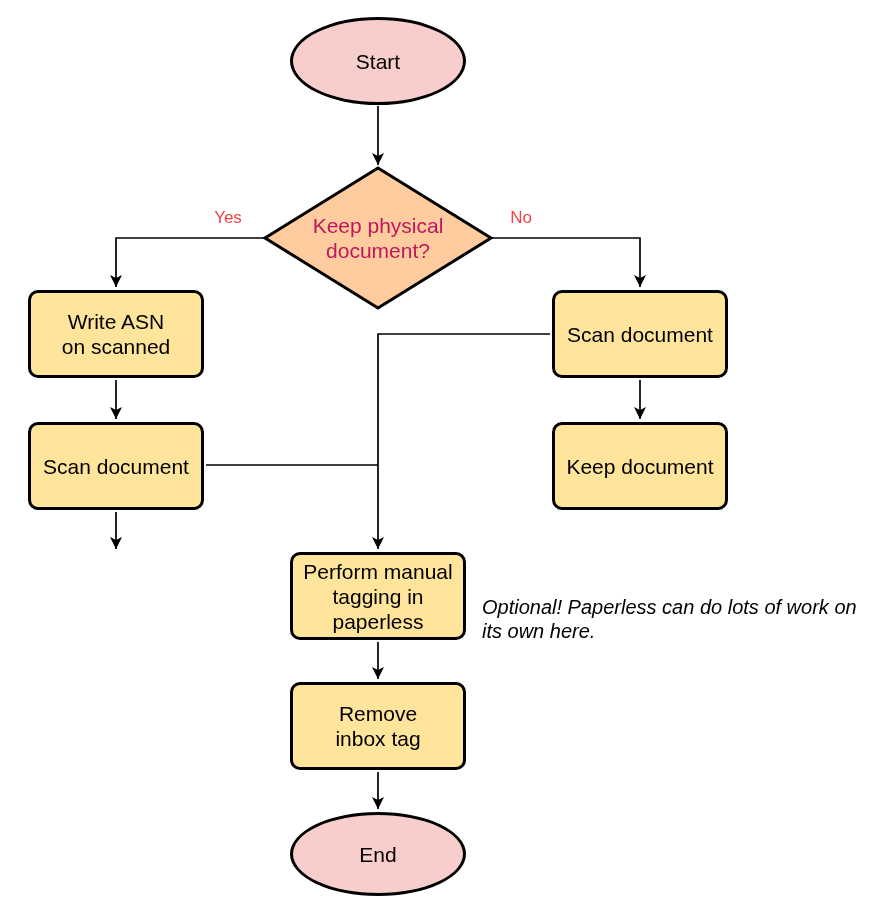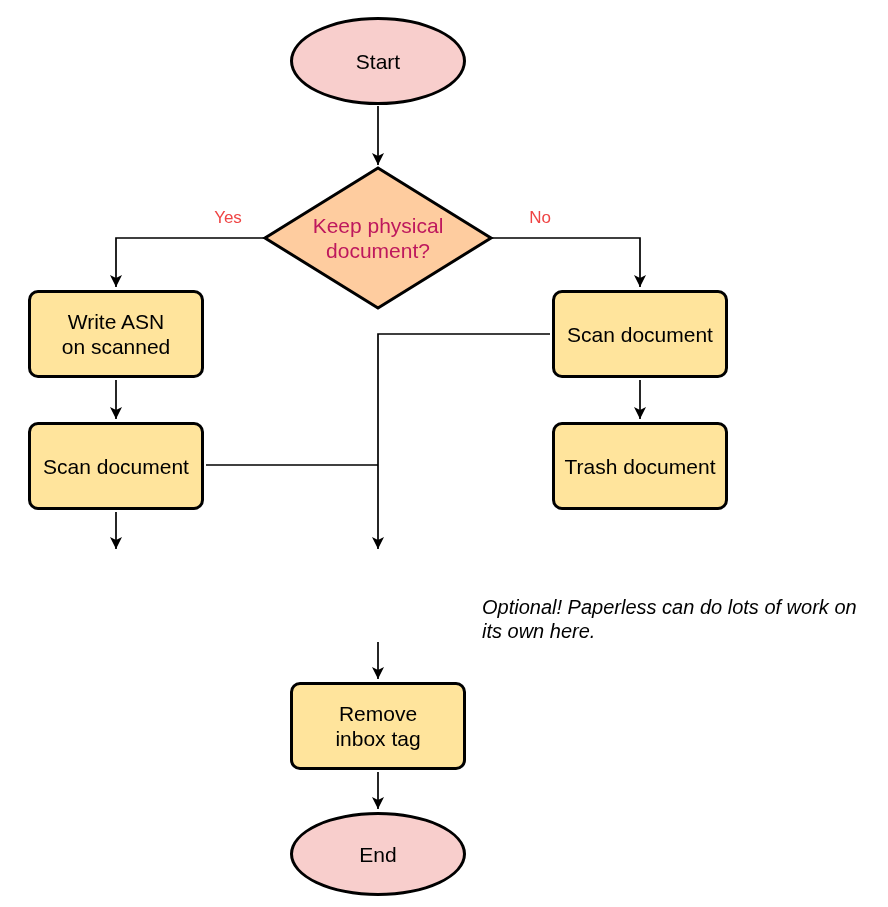--- a/index.html
+++ b/index.html
@@ -114,32 +114,35 @@
     <polygon points="378,168 491,238 378,308 265,238" fill="var(--decision-fill, #FECC9F)" stroke="var(--stroke, #000)" stroke-width="3"></polygon>
   </svg>
 
   <div class="node terminator" style="left:290px; top:17px; height:88px;">Start</div>
 
   <div class="decision-label">Keep physical
 document?</div>
 
   <div class="edge-label" style="left:198px; top:208px;">Yes</div>
 
-  <div class="edge-label" style="left:491px; top:208px;text-align:right;">No</div>
+  <div class="edge-label" style="left:491px; top:208px;">No</div>
 
   <div class="node process" style="left:28px; top:290px;">Write ASN
 on scanned</div>
 
   <div class="node process" style="left:28px; top:422px;">Scan document</div>
 
 
   <div class="node process" style="left:552px; top:290px;">Scan document</div>
 
-  <div class="node process" style="left:552px; top:422px;">Trash document</div>
+  <div class="node process" style="left:552px; top:422px;">Keep document</div>
 
+  <div class="node process" style="left:290px; top:552px;">Perform manual
+tagging in
+paperless</div>
 
   <div class="node process" style="left:290px; top:682px;">Remove
 inbox tag</div>
 
   <div class="node terminator" style="left:290px; top:812px; height:84px;">End</div>
 
   <div class="annotation">Optional! Paperless can do lots of work on
 its own here.</div>
 
   <div class="page-edge"></div>

